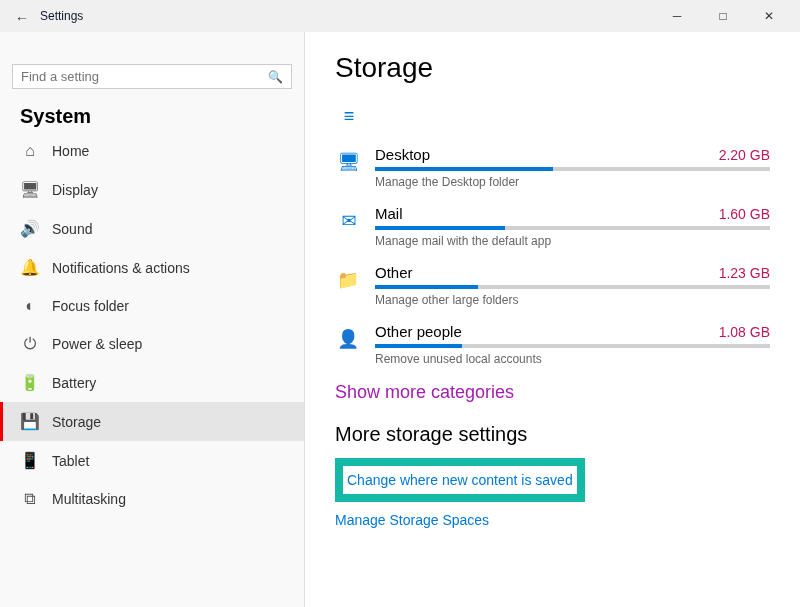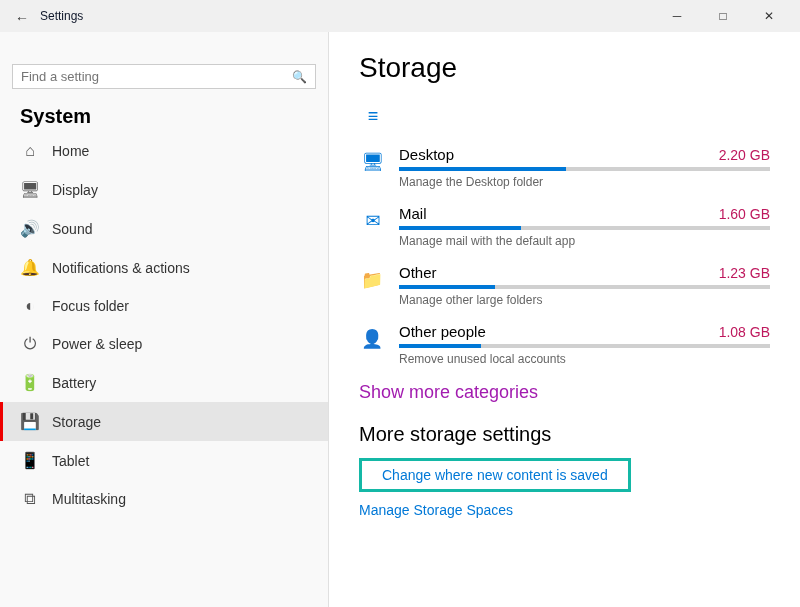--- a/index.html
+++ b/index.html
@@ -52,21 +52,21 @@
     
     .main-container {
       display: flex;
       flex: 1;
       overflow: hidden;
       background: white;
     }
 
     
     .sidebar {
-      width: 329px;
+      width: 305px;
       background: #f9f9f9;
       border-right: 1px solid #e0e0e0;
       display: flex;
       flex-direction: column;
       flex-shrink: 0;
       overflow-y: auto;
     }
     .sidebar-header {
       padding: 16px 20px 8px 20px;
     }
@@ -201,22 +201,22 @@
 
     .content-link {
       color: #0078d7;
       font-size: 14px;
       cursor: pointer;
       text-decoration: none;
       display: block;
       margin-bottom: 10px;
     }
     .content-link.highlighted {
-      border: 3px solid #14b8a6;
-      padding: 6px 20px;
+      border: 8px solid #14b8a6;
+      padding: 6px 4px;
       display: inline-block;
     }
 
     
     .sidebar::-webkit-scrollbar, .content::-webkit-scrollbar { width: 6px; }
     .sidebar::-webkit-scrollbar-thumb { background: #ccc; }
     .content::-webkit-scrollbar-thumb { background: #ccc; }
   </style>
 </head>
 <body>

